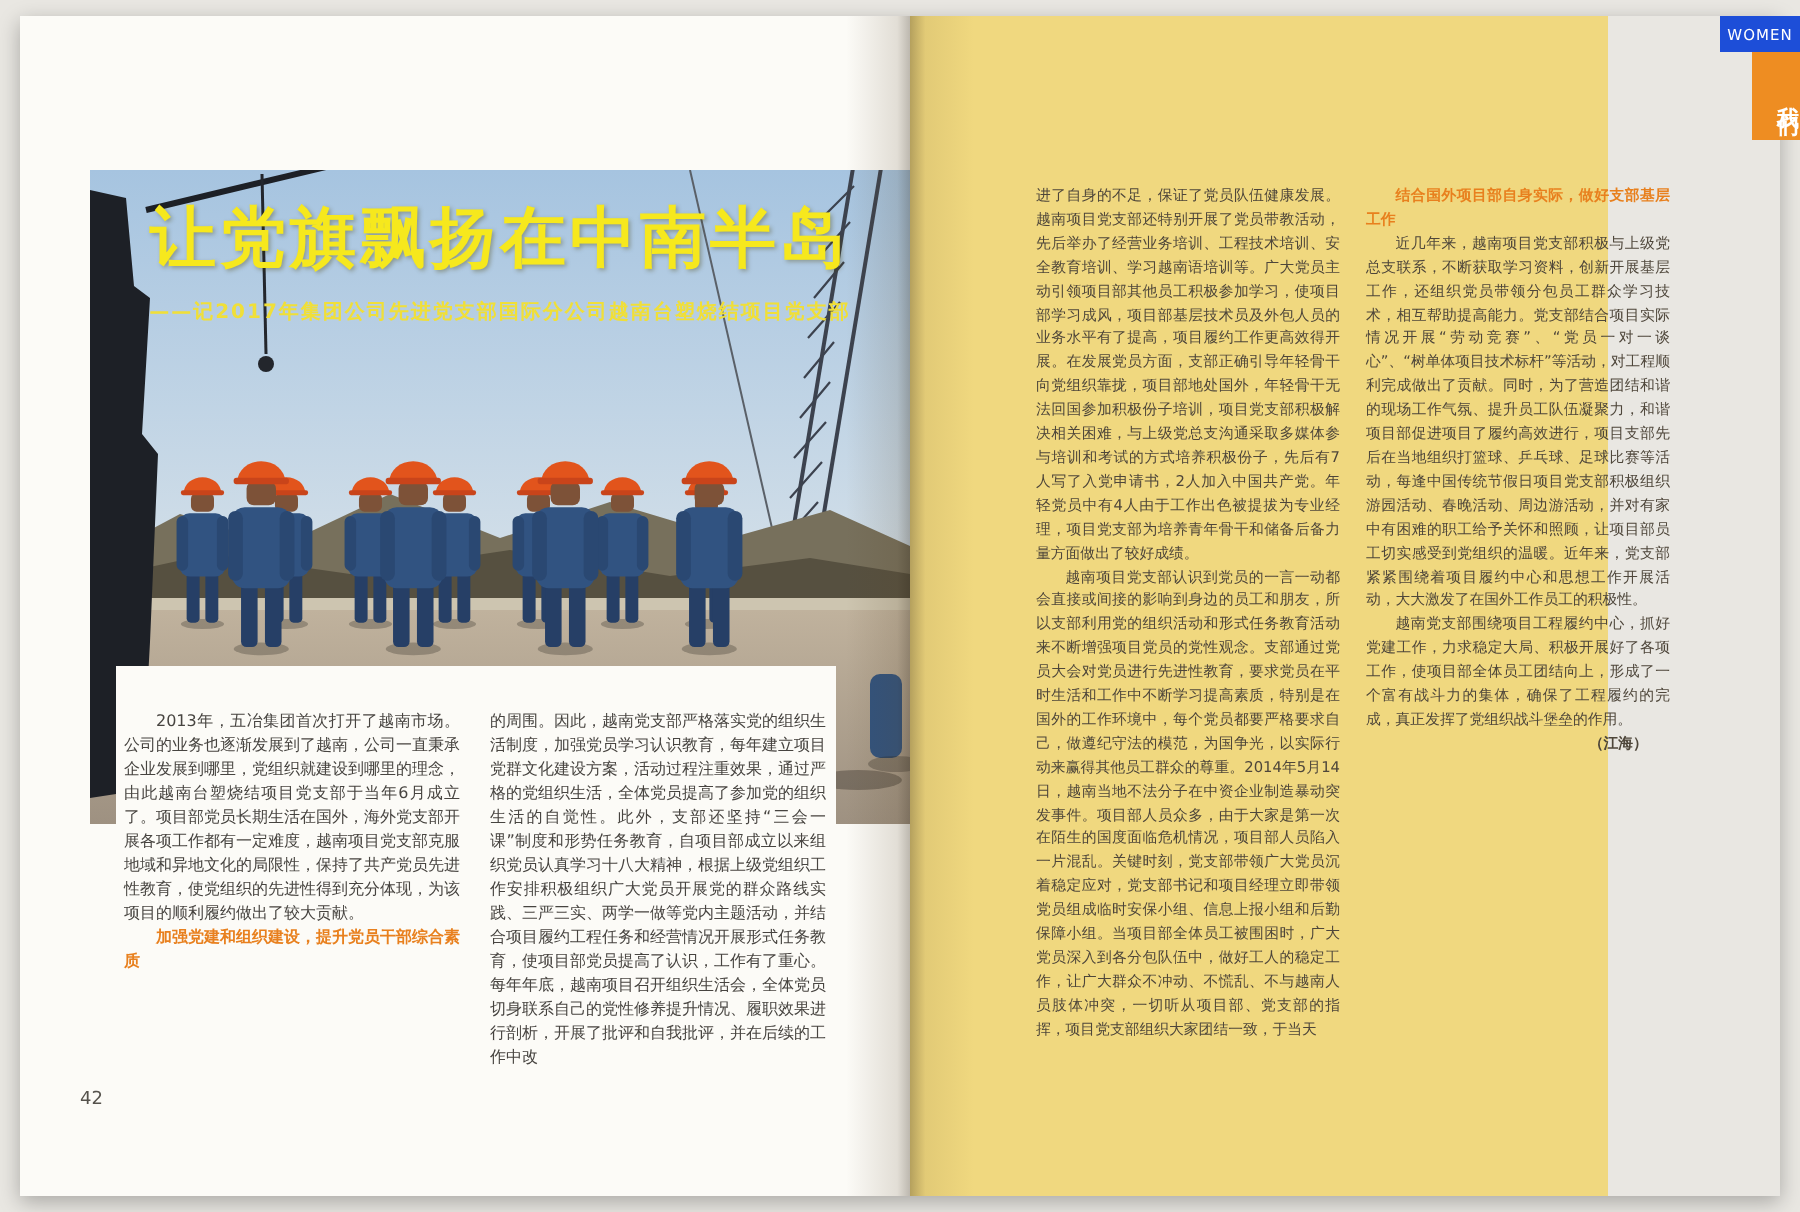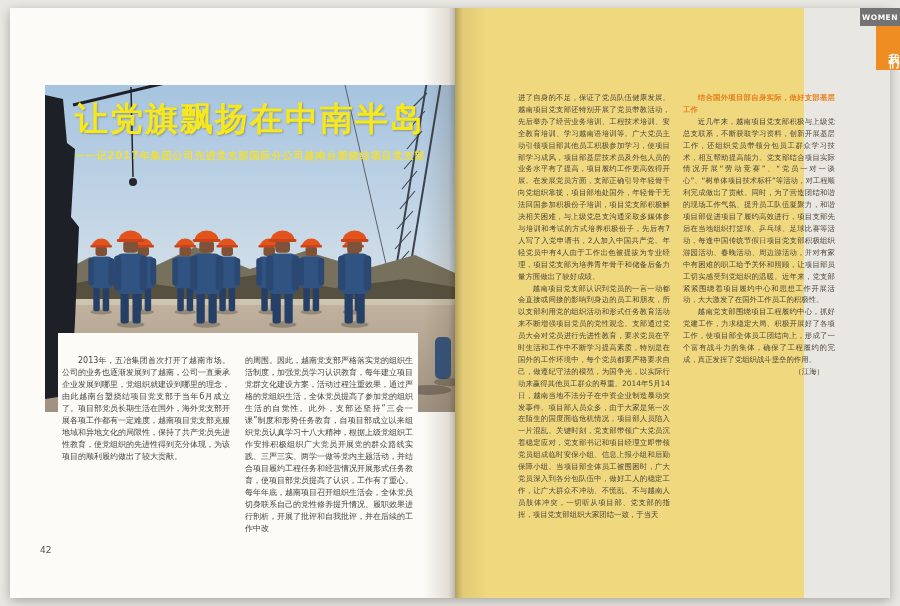--- a/index.html
+++ b/index.html
@@ -20,28 +20,28 @@
   .col { position:absolute; text-align:justify; word-break:break-all; color:#474440; }
   .col p { margin:0; }
   .indent { text-indent:2em; }
   .heading { color:#e8801e; font-weight:bold; }
   .col-l1 { left:4px;   top:22px; width:168px; font-size:8px;   line-height:12px; }
   .col-l2 { left:187px; top:22px; width:168px; font-size:8px;   line-height:12px; }
   .page-num { position:absolute; left:30px; top:537px; font-size:9px; color:#55524c; }
 
   .col-r1 { left:63px;  top:84px; width:152px; font-size:7.4px; line-height:11.9px; color:#4e463a; }
   .col-r2 { left:228px; top:84px; width:152px; font-size:7.4px; line-height:11.9px; color:#4e463a; }
-  .byline { text-align:right; padding-right:1.5em; font-weight:normal; }
+  .byline { text-align:right; padding-right:1.5em; font-weight:bold; }
 
   .gutter { position:absolute; left:413px; top:0; width:64px; height:590px; pointer-events:none;
             background:linear-gradient(90deg, rgba(100,80,40,0) 0%, rgba(90,70,40,.16) 40%,
             rgba(55,42,22,.32) 50%, rgba(100,80,40,.10) 62%, rgba(100,80,40,0) 100%); }
 
   .corner-tab { position:absolute; right:0; top:8px; width:40px; }
-  .tab-en { background:#737373; color:#ffffff; font-size:7.5px; font-weight:bold; text-align:center;
+  .tab-en { background:#1d4ed8; color:#ffffff; font-size:7.5px; font-weight:normal; text-align:center;
             padding:5px 2px 4px 2px; letter-spacing:.5px; }
   .tab-zh { background:#ee8d22; color:#ffffff; font-size:11px; font-weight:bold; width:24px;
             margin-left:16px; padding:6px 0; text-align:center; writing-mode:vertical-rl;
             letter-spacing:4px; height:32px; }
 </style>
 </head>
 <body>
 
 <div class="canvas">
   <div class="spread">
@@ -113,20 +113,21 @@
 
         <div class="title-block">
           <h1 class="main-title">让党旗飘扬在中南半岛</h1>
           <div class="subtitle">——记2017年集团公司先进党支部国际分公司越南台塑烧结项目党支部</div>
         </div>
       </div>
 
       <div class="text-panel">
         <div class="col col-l1">
           <p class="indent">2013年，五冶集团首次打开了越南市场。公司的业务也逐渐发展到了越南，公司一直秉承企业发展到哪里，党组织就建设到哪里的理念，由此越南台塑烧结项目党支部于当年6月成立了。项目部党员长期生活在国外，海外党支部开展各项工作都有一定难度，越南项目党支部克服地域和异地文化的局限性，保持了共产党员先进性教育，使党组织的先进性得到充分体现，为该项目的顺利履约做出了较大贡献。</p>
+          <p class="heading indent">加强党建和组织建设，提升党员干部综合素质</p>
         </div>
         <div class="col col-l2">
           <p>的周围。因此，越南党支部严格落实党的组织生活制度，加强党员学习认识教育，每年建立项目党群文化建设方案，活动过程注重效果，通过严格的党组织生活，全体党员提高了参加党的组织生活的自觉性。此外，支部还坚持“三会一课”制度和形势任务教育，自项目部成立以来组织党员认真学习十八大精神，根据上级党组织工作安排积极组织广大党员开展党的群众路线实践、三严三实、两学一做等党内主题活动，并结合项目履约工程任务和经营情况开展形式任务教育，使项目部党员提高了认识，工作有了重心。每年年底，越南项目召开组织生活会，全体党员切身联系自己的党性修养提升情况、履职效果进行剖析，开展了批评和自我批评，并在后续的工作中改</p>
         </div>
       </div>
 
       <div class="page-num">42</div>
     </div>
 
     <div class="page-right">

